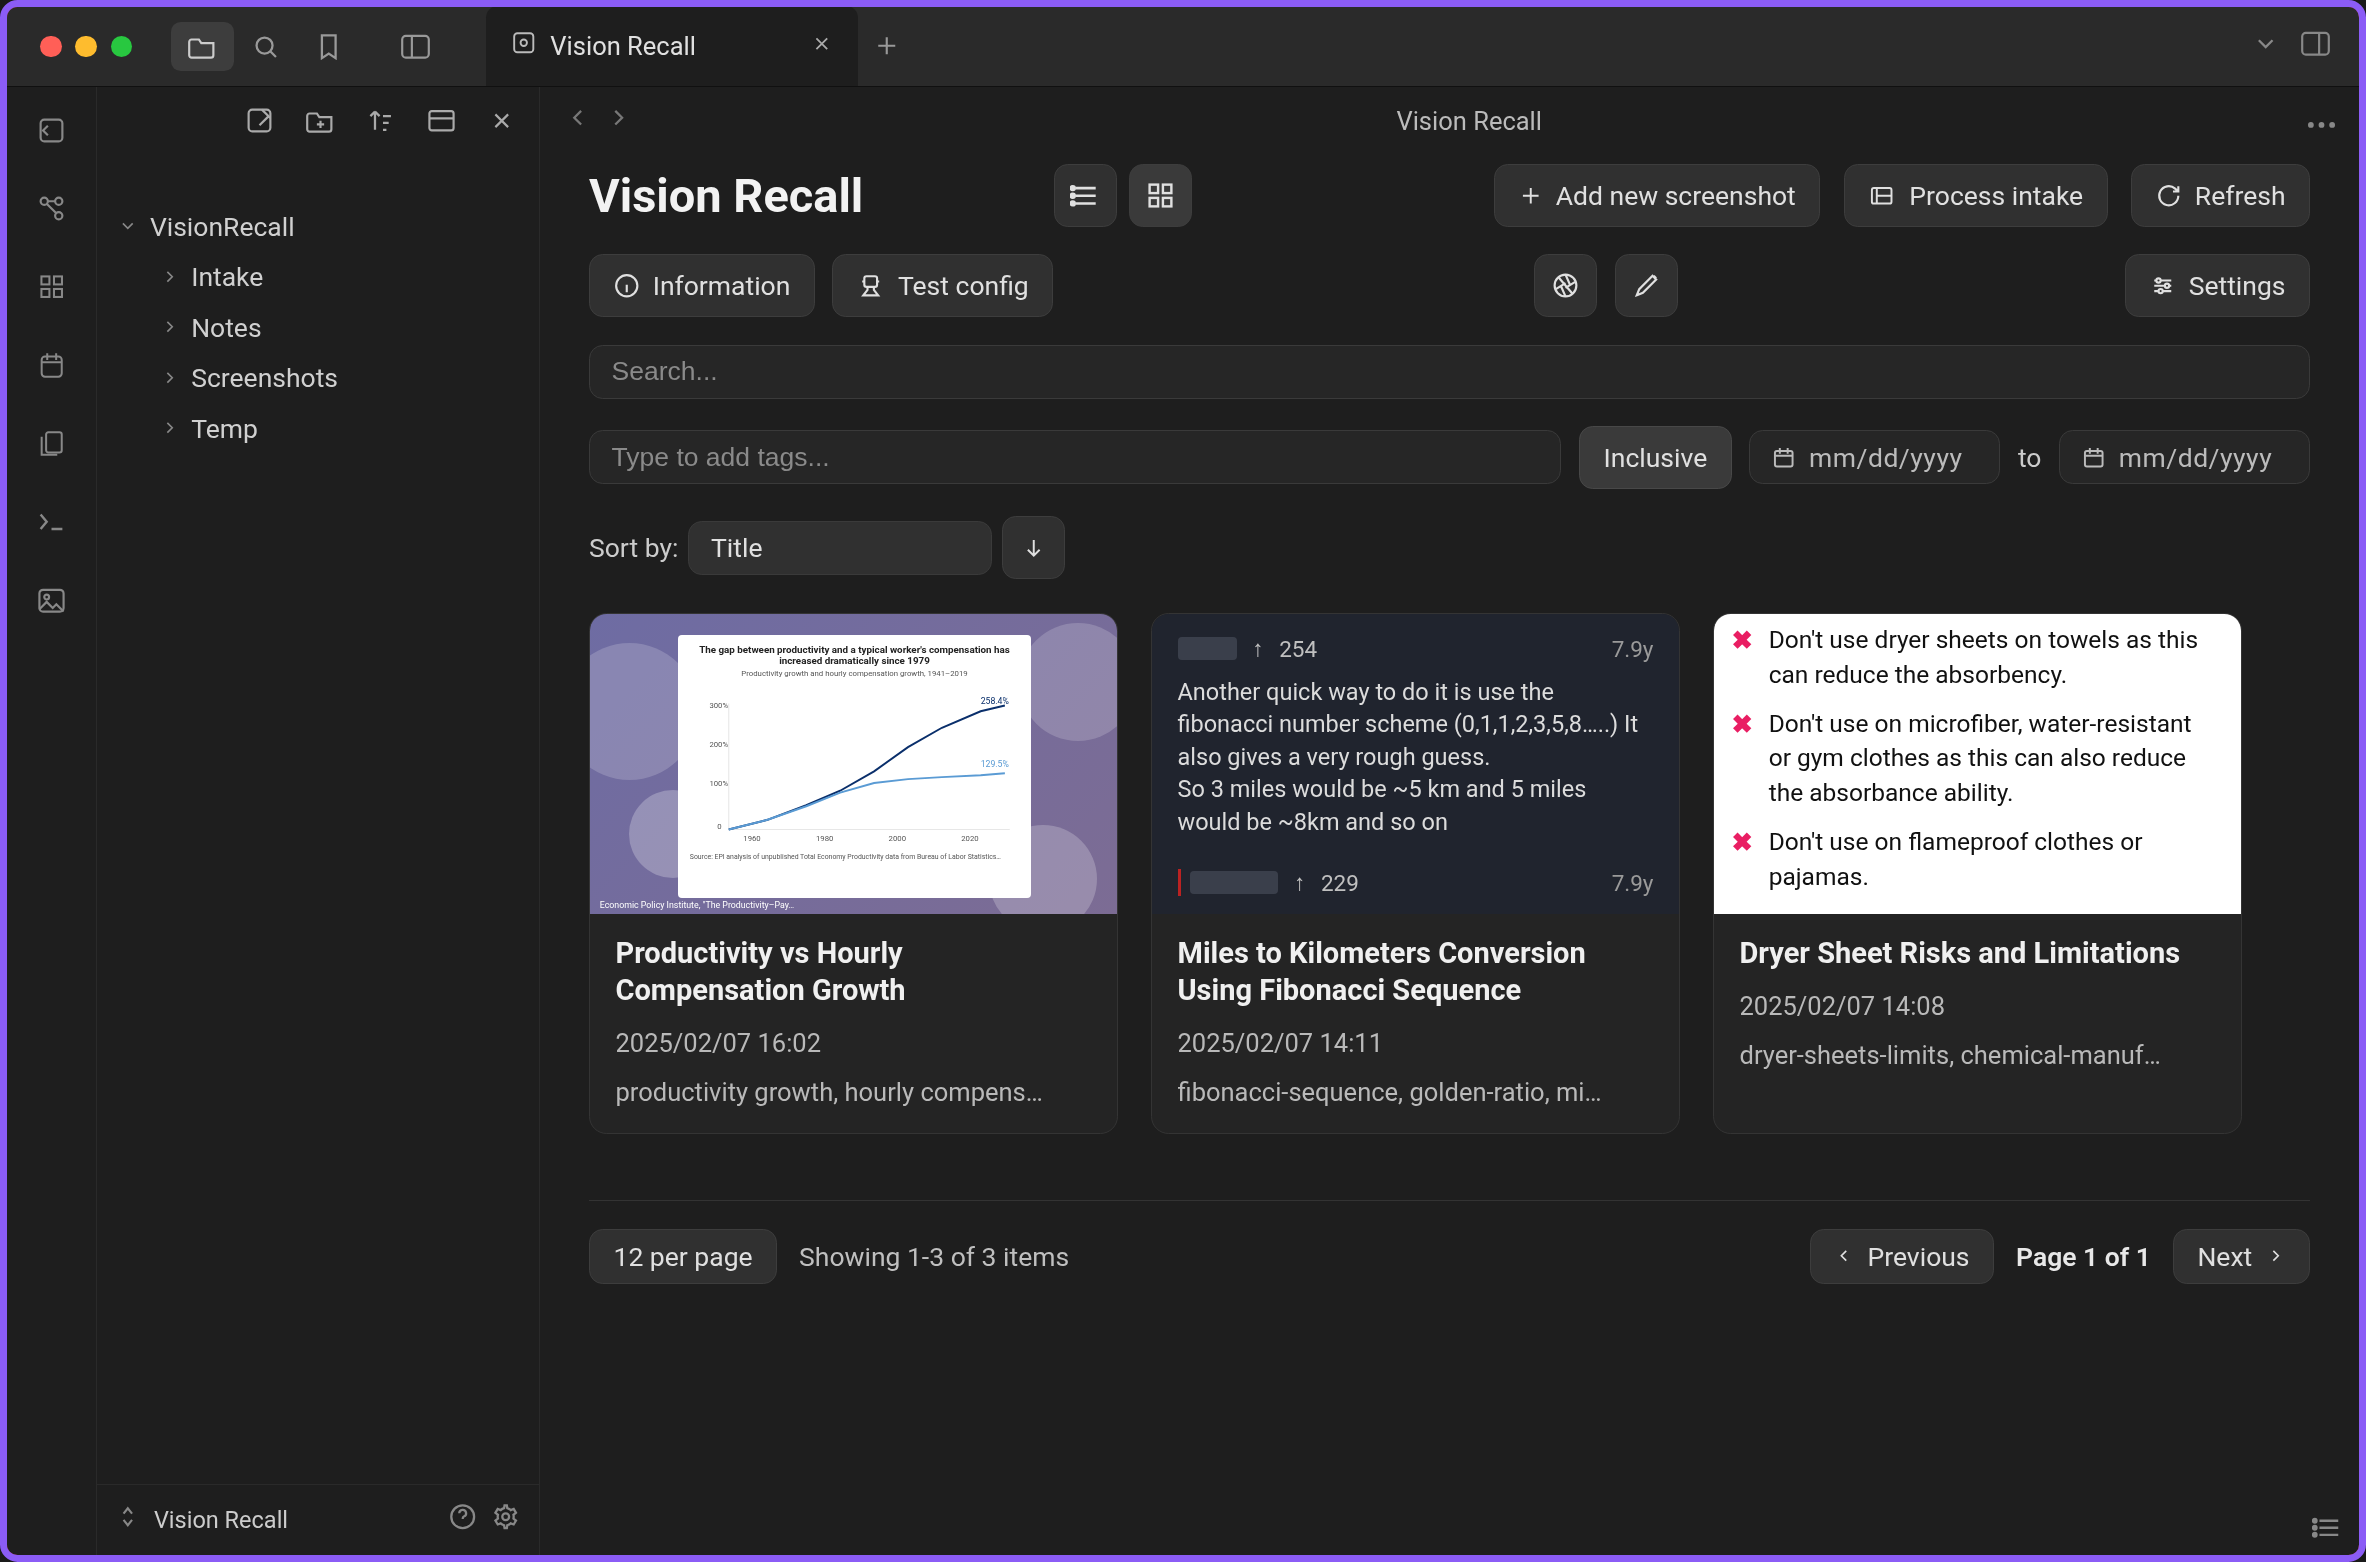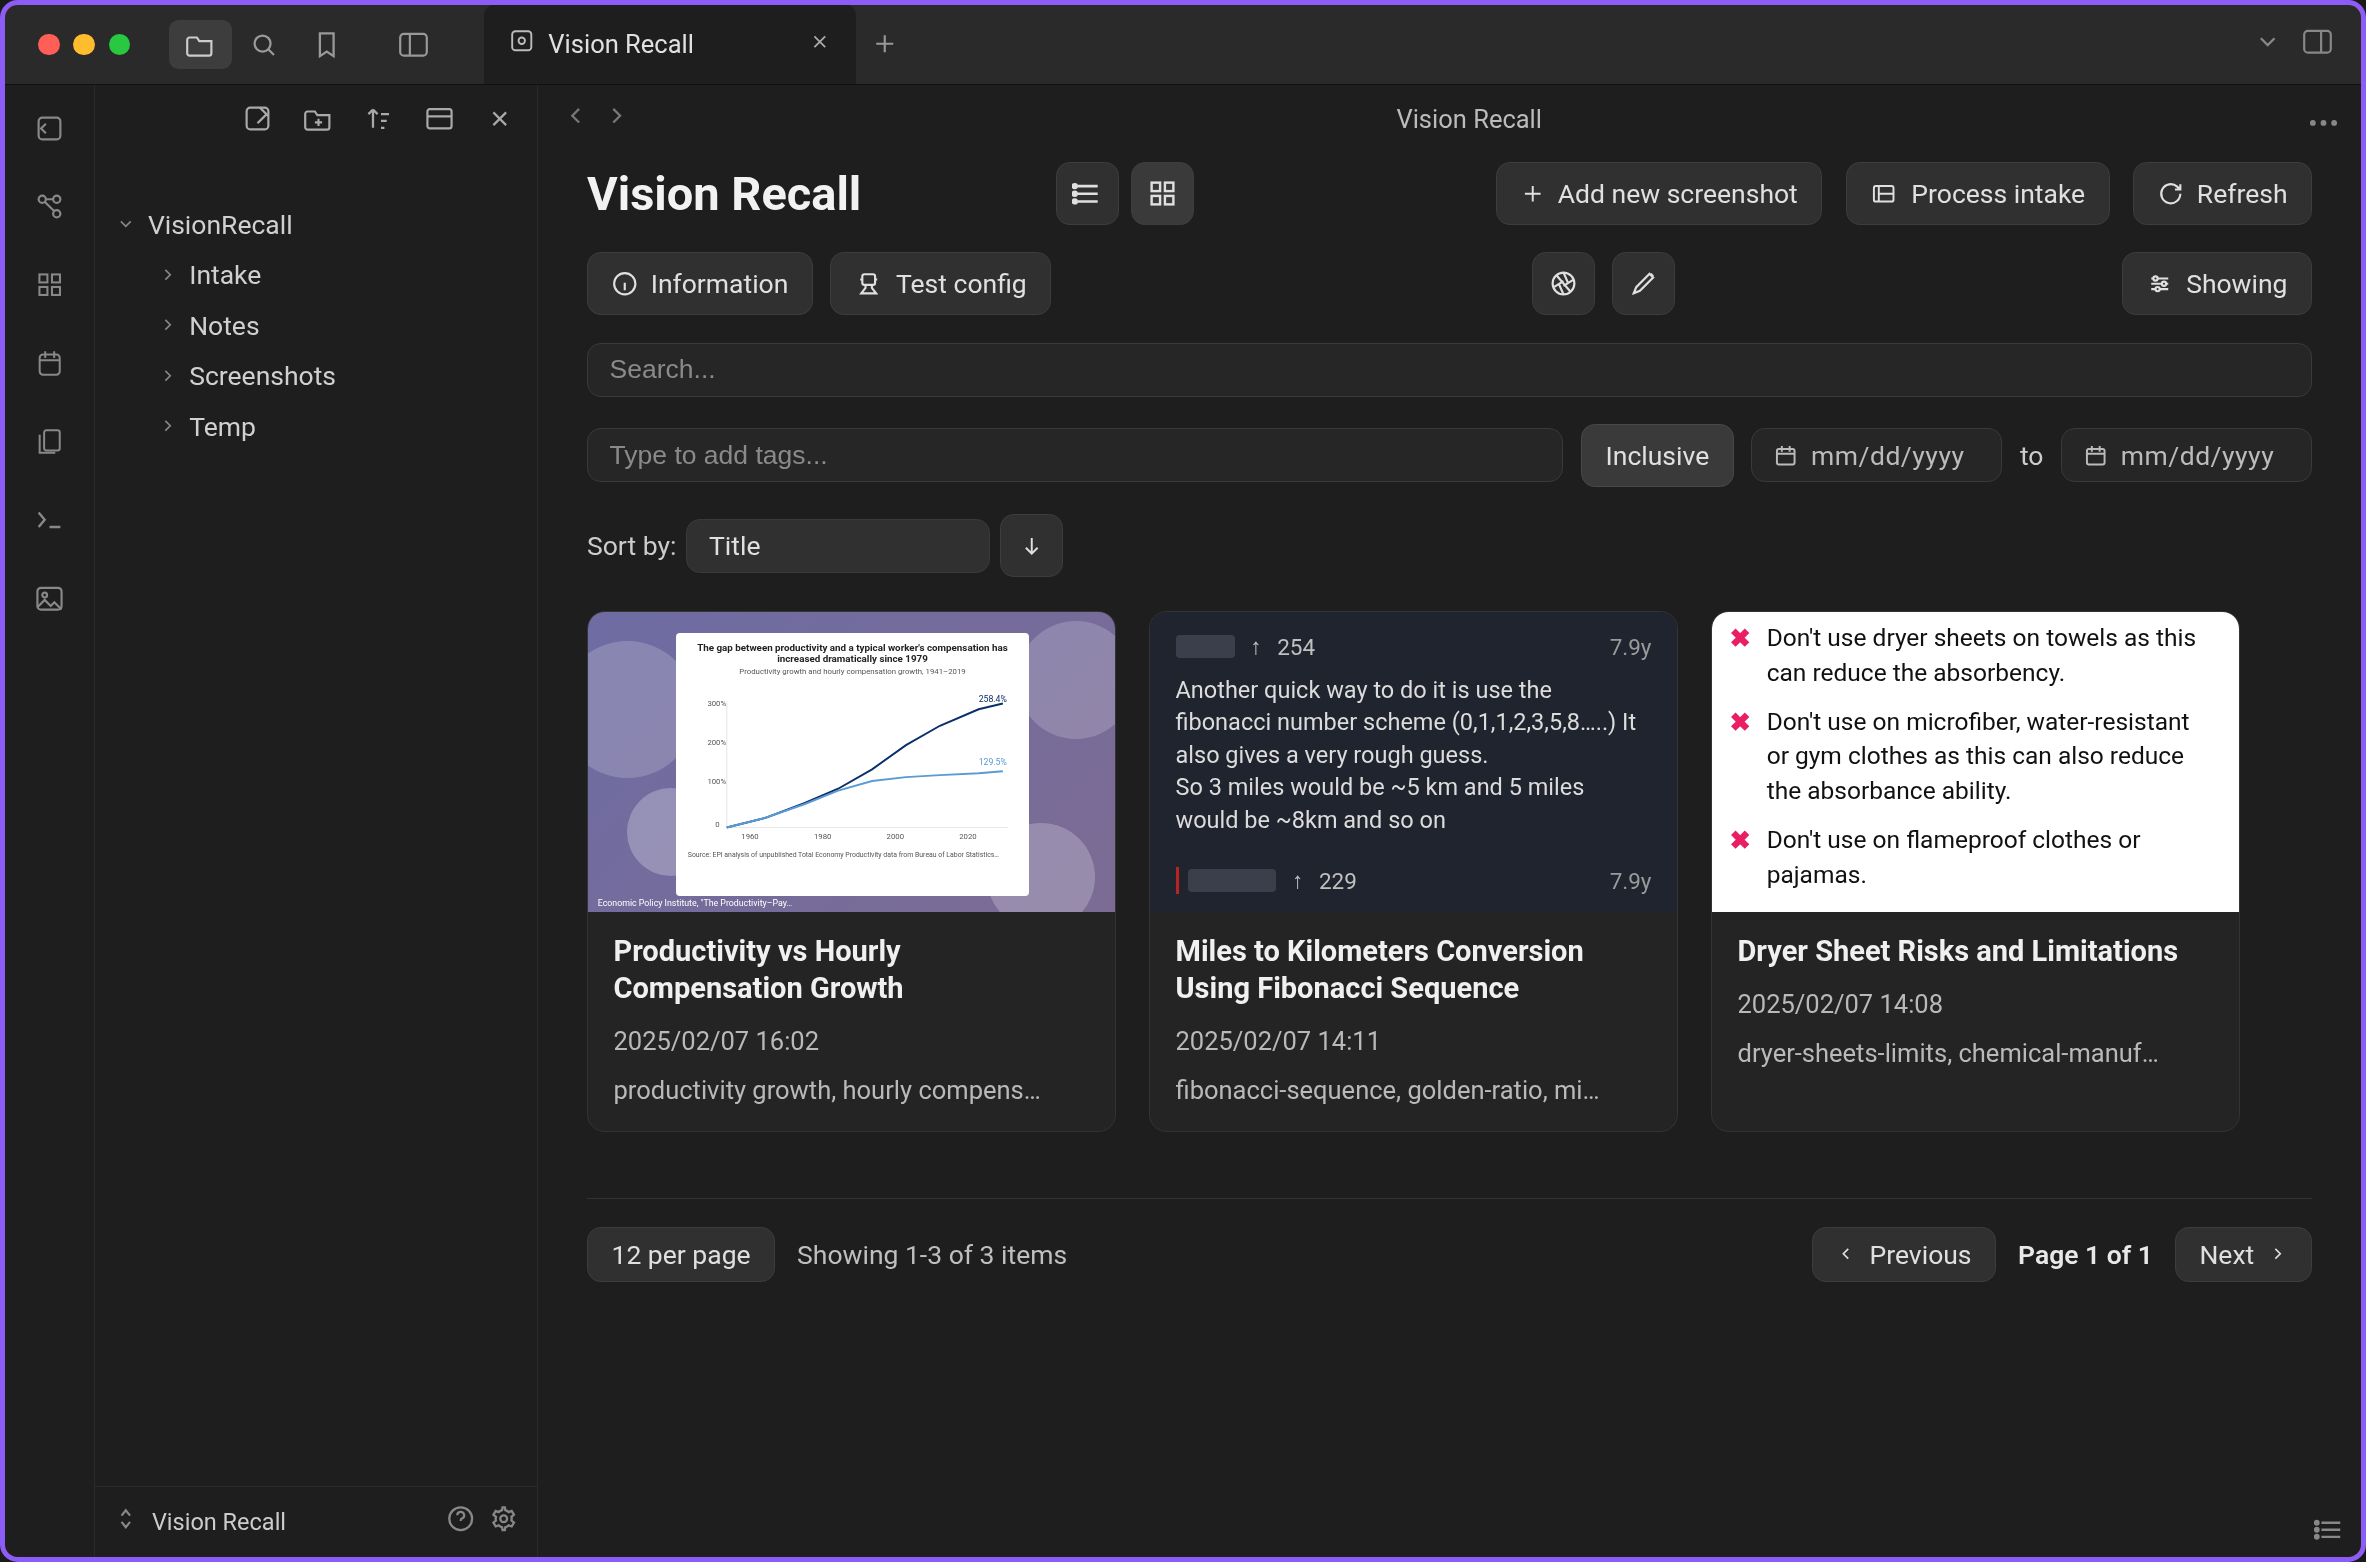--- a/index.html
+++ b/index.html
@@ -10,21 +10,21 @@
     color: #d4d4d4;
     font-size: 23.5px;
   }
   .window {
     width: 2366px; height: 1562px;
     background: #ec4899;
     border-radius: 17.6px;
     overflow: hidden;
     display: flex;
     flex-direction: column;
-    border: 5px solid #8b5cf6;
+    border: 7px solid #8b5cf6;
   }
   
   .titlebar {
     height: 80px;
     background: #2a2a2a;
     display: flex;
     align-items: center;
     border-bottom: 1px solid #101010;
   }
   .traffic { display: flex; gap: 13.7px; padding-left: 33px; }
@@ -488,21 +488,21 @@
               </svg>
             </div>
           <div style="flex:0 0 412px"></div>
           <div class="btn">
               <svg width="25.5" height="21.6" viewBox="0 0 24 20" fill="none" stroke="currentColor" stroke-width="2">
                 <path d="M4 5h16M4 10h16M4 15h16"></path>
                 <circle cx="8" cy="5" r="2" fill="#303030"></circle>
                 <circle cx="16" cy="10" r="2" fill="#303030"></circle>
                 <circle cx="10" cy="15" r="2" fill="#303030"></circle>
               </svg>
-              <span>Showing</span>
+              <span>Settings</span>
             </div>
         </div>
 
         <div class="searchbox">
           <input type="text" placeholder="Search..." style="">
         </div>
 
         <div class="row3">
           <div class="tagbox">
             <input type="text" placeholder="Type to add tags..." style="">

